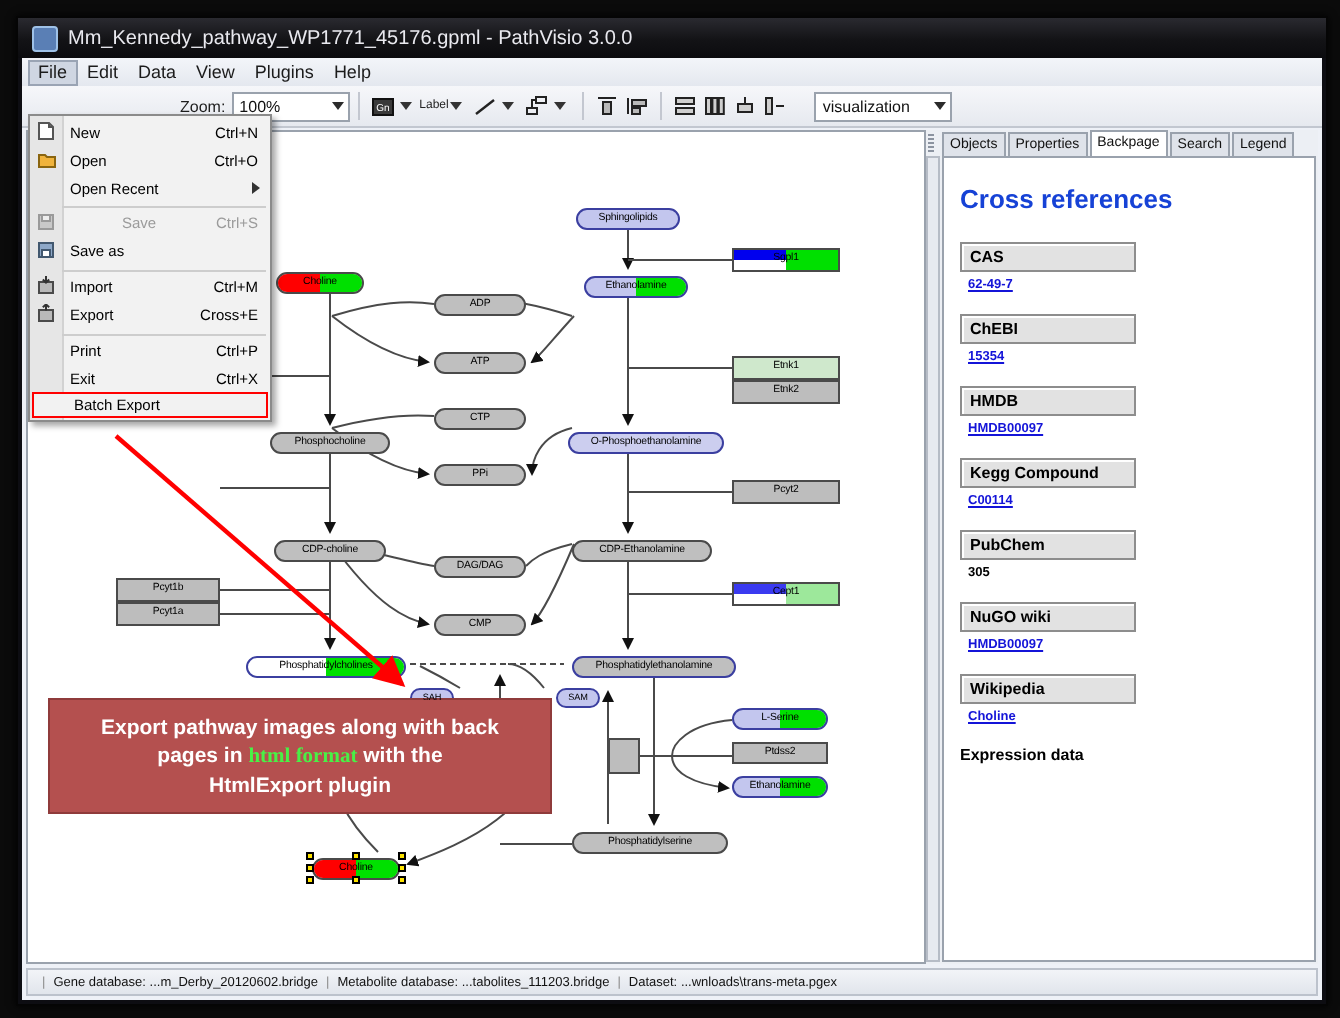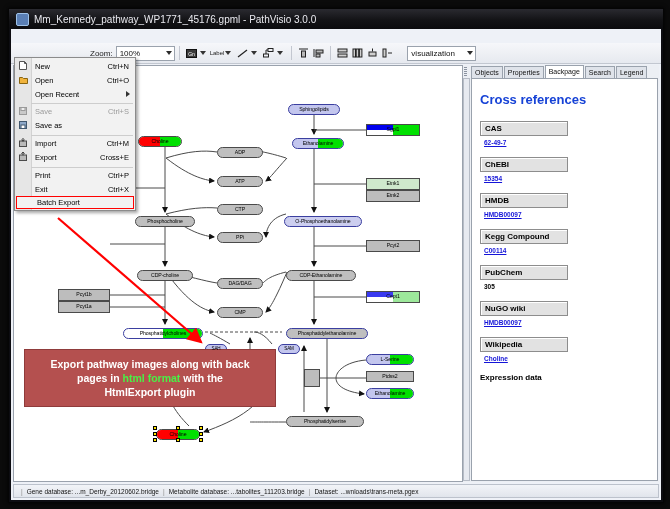--- a/index.html
+++ b/index.html
@@ -67,21 +67,21 @@
   .hl{left:0;}
   .hr{right:0;}
 
   svg.edges{position:absolute;left:0;top:0;width:446px;height:456px;}
 
   
   .callout{position:absolute;background:#b4504f;border:1px solid #8f3b3b;
            color:#fff;font-weight:bold;font-size:10.5px;line-height:14px;
            text-align:center;display:flex;align-items:center;justify-content:center;
            padding:3px 6px;box-sizing:border-box;}
-  .callout .g{color:#49f046;}
+  .callout .g{color:#49f046;font-family:Liberation Serif, serif;}
 
   
   .handle{position:absolute;width:3.5px;height:3.5px;background:#ffe400;
           border:1px solid #000;box-sizing:border-box;z-index:6;}
 
   
   .rpanel{position:absolute;left:452px;top:36px;right:2px;bottom:18px;
           background:#eceff4;}
   .tabrow{position:absolute;left:8px;top:0;right:0;height:13px;display:flex;
           align-items:flex-end;font-size:7px;}
@@ -117,20 +117,28 @@
 <div id="app">
  <div class="win">
 
   <div class="titlebar">
     <div class="tbicon"></div>
     <div class="ttxt">Mm_Kennedy_pathway_WP1771_45176.gpml - PathVisio 3.0.0</div>
   </div>
 
   <div class="client">
 
+   <div class="menubar">
+     <div class="mi active">File</div>
+     <div class="mi">Edit</div>
+     <div class="mi">Data</div>
+     <div class="mi">View</div>
+     <div class="mi">Plugins</div>
+     <div class="mi">Help</div>
+   </div>
 
    <div class="toolbar">
      <span class="zoomlbl">Zoom:</span>
      <span class="combo" style="width:54px;margin-left:3px;">
        <span>100%</span>
        <span class="arw"></span>
      </span>
      <span class="tbsep"></span>
      <span class="tbtn">
        <svg width="11" height="9" viewBox="0 0 11 9">
@@ -449,21 +457,21 @@
 
      <div style="position:absolute;left:16px;right:2px;top:45px;height:1px;background:#cdcdcd;"></div>
 
      <div style="position:absolute;left:0;top:47px;width:100%;height:13px;display:flex;align-items:center;color:#9b9b9b;">
        <span style="width:16px;text-align:center;">
          <svg width="8" height="8" viewBox="0 0 8 8">
                 <rect x="0.5" y="0.5" width="7" height="7" fill="#c9c9c9" stroke="#9a9a9a"></rect>
                 <rect x="2" y="0.5" width="4" height="3" fill="#eee" stroke="#9a9a9a"></rect>
               </svg>
        </span>
-       <span style="flex:1;padding-left:4px;">Save</span>
+       <span style="flex:1;padding-left:4px;margin-left:26px;">Save</span>
        <span style="padding-right:6px;">Ctrl+S</span>
      </div>
 
      <div style="position:absolute;left:0;top:61px;width:100%;height:13px;display:flex;align-items:center;">
        <span style="width:16px;text-align:center;">
          <svg width="8" height="8" viewBox="0 0 8 8">
                 <rect x="0.5" y="0.5" width="7" height="7" fill="#8ea8c8" stroke="#42586f"></rect>
                 <rect x="2" y="4" width="4" height="3.5" fill="#fff" stroke="#42586f"></rect>
               </svg>
        </span>

